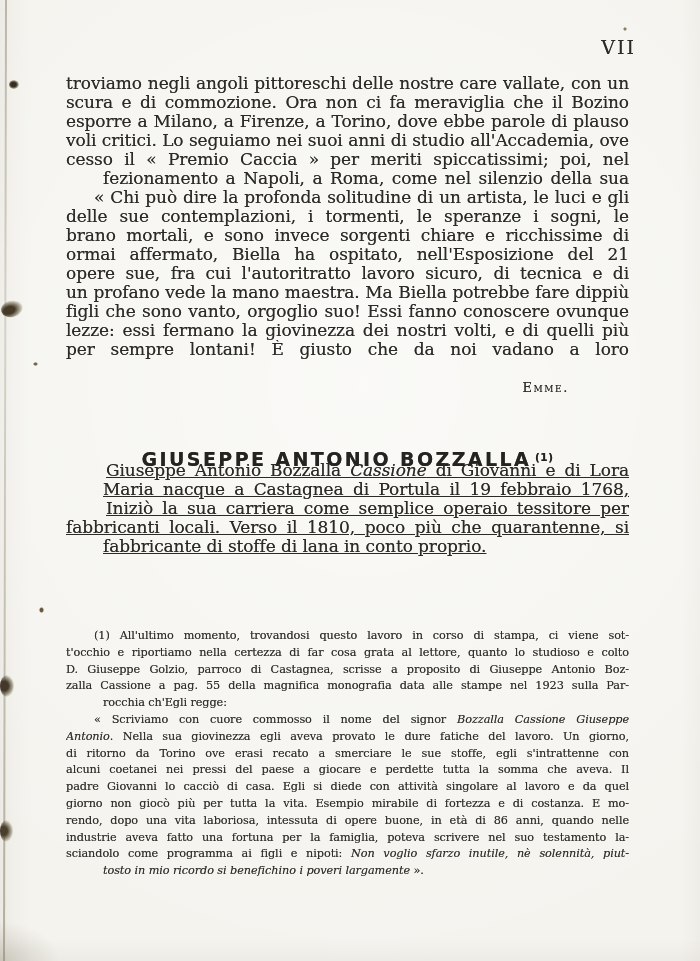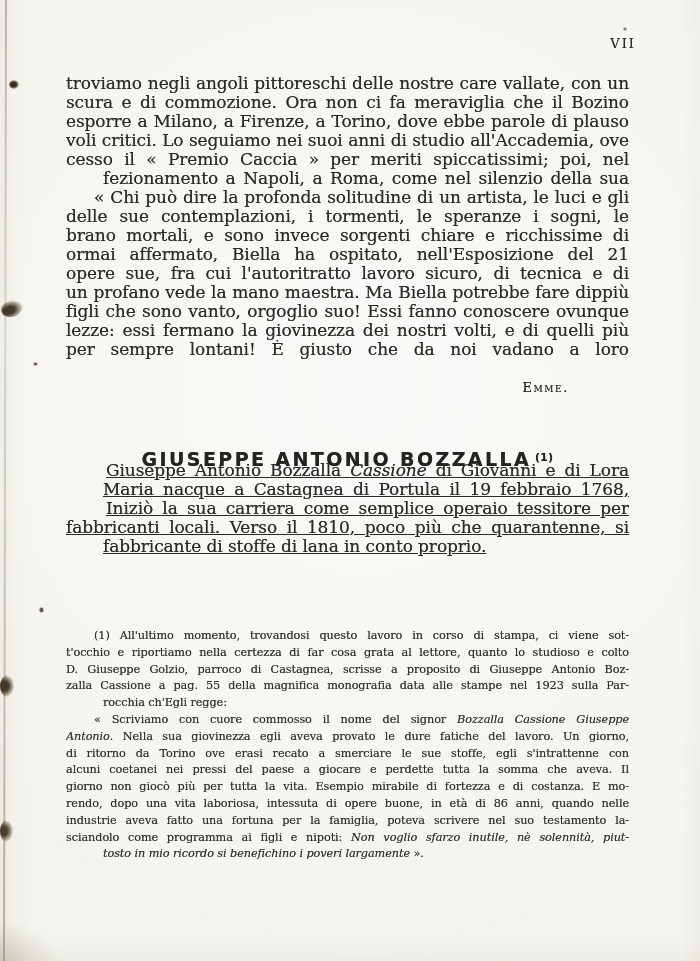--- a/index.html
+++ b/index.html
@@ -45,21 +45,21 @@
     background: radial-gradient(ellipse at 28% 50%, #4a3e2c 0 28%, rgba(104,90,62,0.5) 56%, rgba(120,105,75,0) 75%); }
   .spot-g { left: 623px; top: 27px; width: 4px; height: 4px;
     background: radial-gradient(ellipse, rgba(110,96,66,0.8) 0 40%, rgba(110,96,66,0) 75%); }
   .corner-shade {
     position: absolute; left: 0; bottom: 0; width: 60px; height: 40px;
     background: radial-gradient(ellipse at 0% 100%, rgba(150,142,124,0.35), rgba(150,142,124,0) 70%);
   }
   
   .pageno {
     position: absolute; top: 36px; right: 64px;
-    font-size: 13px; letter-spacing: 2px; color: #2c2a26;
+    font-size: 19px; letter-spacing: 2px; color: #2c2a26;
     text-shadow: 0 0 0.5px rgba(44,42,38,0.6);
   }
   .block { position: absolute; left: 66px; width: 563px; }
   .main-text {
     font-size: 17px; line-height: 19px; letter-spacing: -0.1px;
     color: #2c2a26; text-shadow: 0 0 0.5px rgba(44,42,38,0.65);
   }
   .block-article { top: 74px; }
   .block-bio { top: 461px; text-decoration: underline; }
   .line {
@@ -158,20 +158,21 @@
         <div class="line"><span>t'occhio e riportiamo nella certezza di far cosa grata al lettore, quanto lo studioso e colto</span></div>
         <div class="line"><span>D. Giuseppe Golzio, parroco di Castagnea, scrisse a proposito di Giuseppe Antonio Boz-</span></div>
         <div class="line"><span>zalla Cassione a pag. 55 della magnifica monografia data alle stampe nel 1923 sulla Par-</span></div>
         <div class="line lastline"><span>rocchia ch'Egli regge:</span></div>
       </div>
       <div class="para indent">
         <div class="line"><span>« Scriviamo con cuore commosso il nome del signor </span><i>Bozzalla Cassione Giuseppe</i></div>
         <div class="line"><i>Antonio</i><span>. Nella sua giovinezza egli aveva provato le dure fatiche del lavoro. Un giorno,</span></div>
         <div class="line"><span>di ritorno da Torino ove erasi recato a smerciare le sue stoffe, egli s'intrattenne con</span></div>
         <div class="line"><span>alcuni coetanei nei pressi del paese a giocare e perdette tutta la somma che aveva. Il</span></div>
+        <div class="line"><span>padre Giovanni lo cacciò di casa. Egli si diede con attività singolare al lavoro e da quel</span></div>
         <div class="line"><span>giorno non giocò più per tutta la vita. Esempio mirabile di fortezza e di costanza. E mo-</span></div>
         <div class="line"><span>rendo, dopo una vita laboriosa, intessuta di opere buone, in età di 86 anni, quando nelle</span></div>
         <div class="line"><span>industrie aveva fatto una fortuna per la famiglia, poteva scrivere nel suo testamento la-</span></div>
         <div class="line"><span>sciandolo come programma ai figli e nipoti: </span><i>Non voglio sfarzo inutile, nè solennità, piut-</i></div>
         <div class="line lastline"><i>tosto in mio ricordo si benefichino i poveri largamente</i><span> ».</span></div>
       </div>
     </div>
 
 </div>
 

